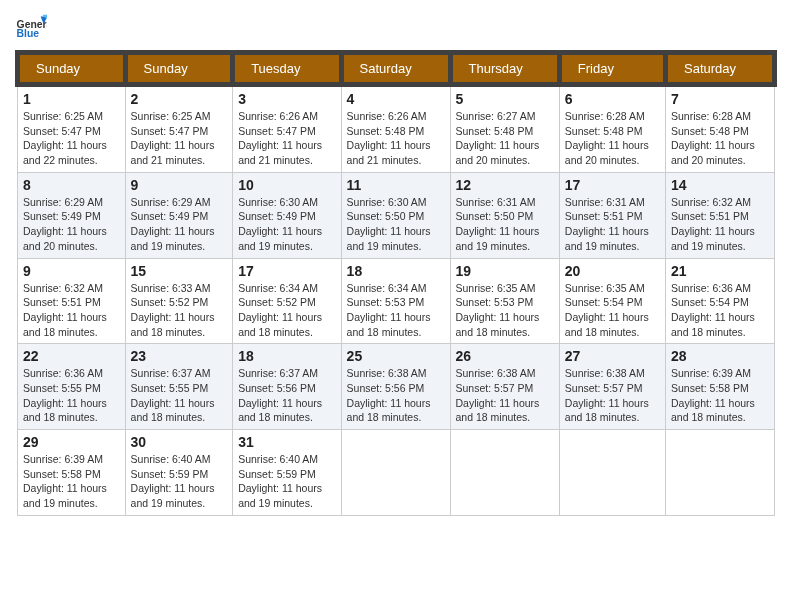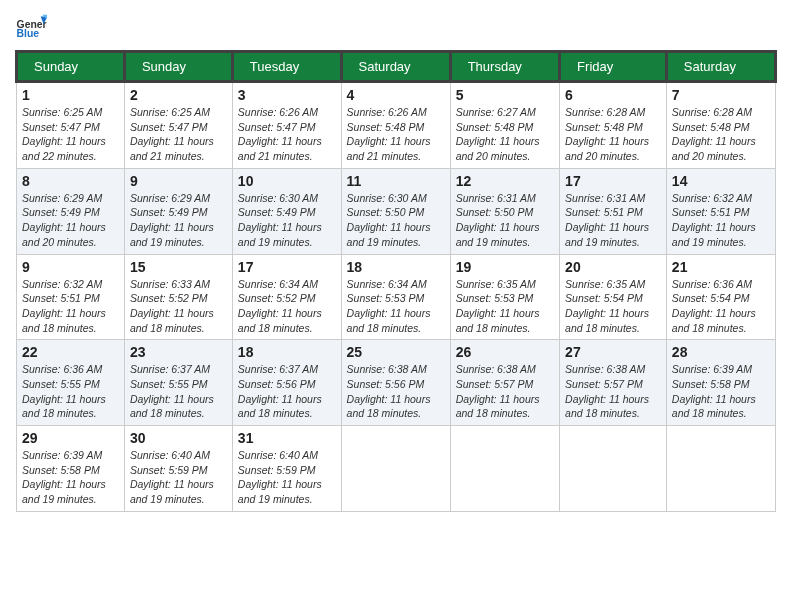--- a/index.html
+++ b/index.html
@@ -28,27 +28,27 @@
     .title-area { text-align: right; }
     .month-title { font-size: 36px; color: #333; font-weight: normal; }
     .location-title { font-size: 16px; color: #555; }
 
     .calendar {
       width: 100%;
       border-collapse: collapse;
       font-size: 11px;
     }
     .calendar th {
-      background: #15803d;
+      background: #a16207;
       color: #fff;
       padding: 6px 16px;
       text-align: left;
       font-size: 13px;
       font-weight: normal;
-      border: 3px solid #404040;
+      border: 5px solid #404040;
     }
     .calendar td {
       border: 1px solid #ccc;
       vertical-align: top;
       padding: 4px 5px;
       width: 113px;
       min-height: 80px;
       background: #fff;
     }
     .calendar tr:nth-child(even) td {
@@ -58,21 +58,20 @@
       font-size: 14px;
       font-weight: bold;
       color: #222;
       display: block;
       margin-bottom: 2px;
     }
     .day-info {
       font-size: 10.5px;
       color: #333;
       line-height: 1.4;
-      font-style: italic;
     }
     .empty-cell {
       background: #fff !important;
     }
   </style>
 </head>
 <body>
 
 <div class="header-area">
   <div class="logo">

